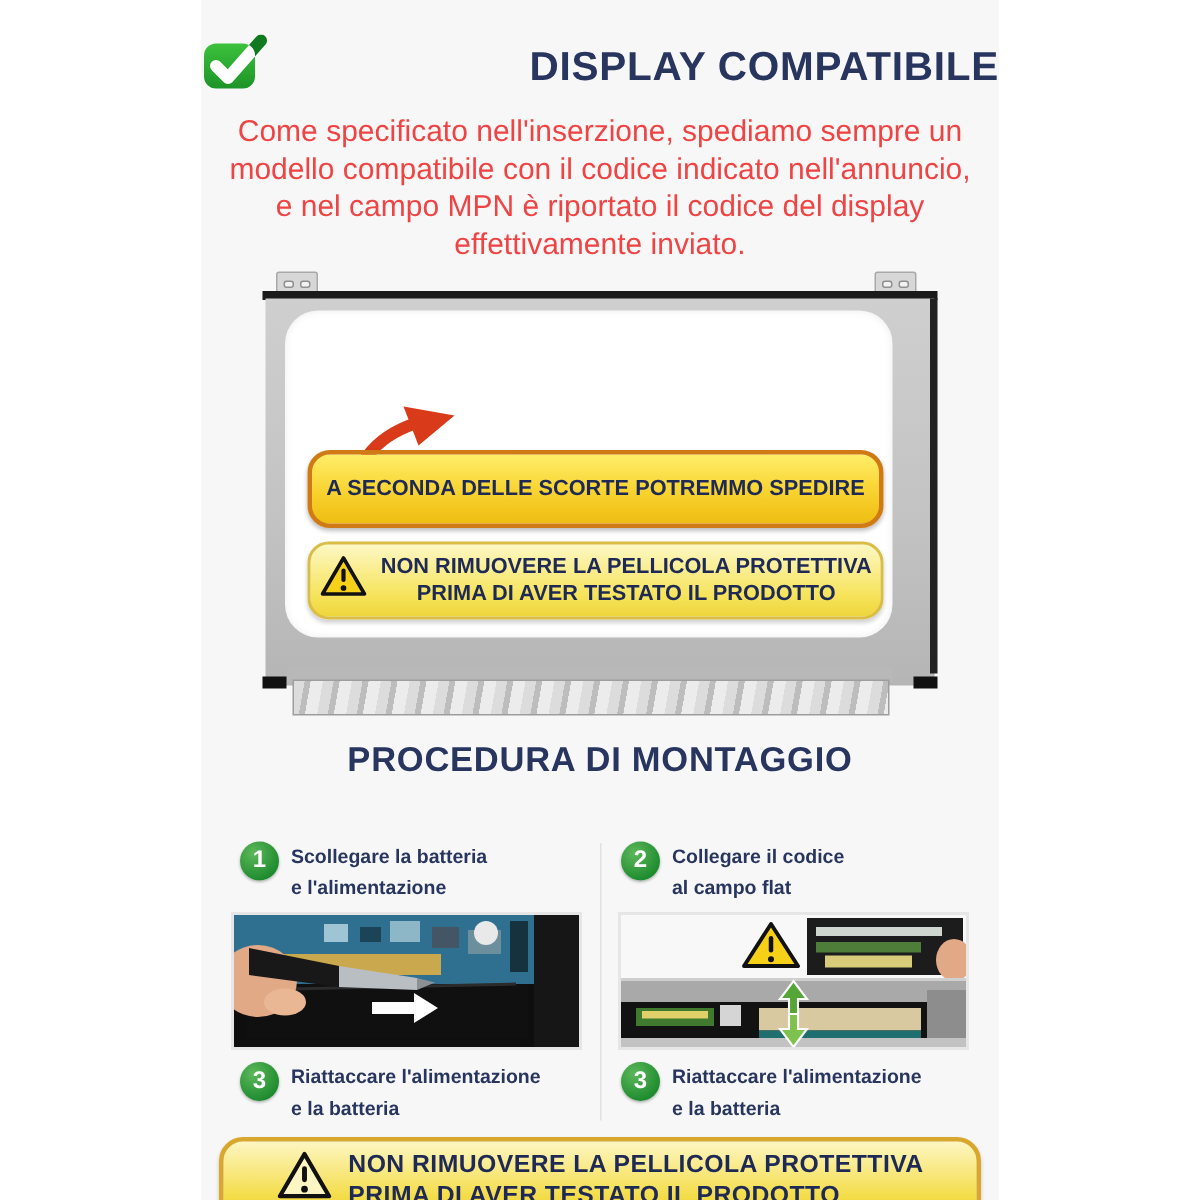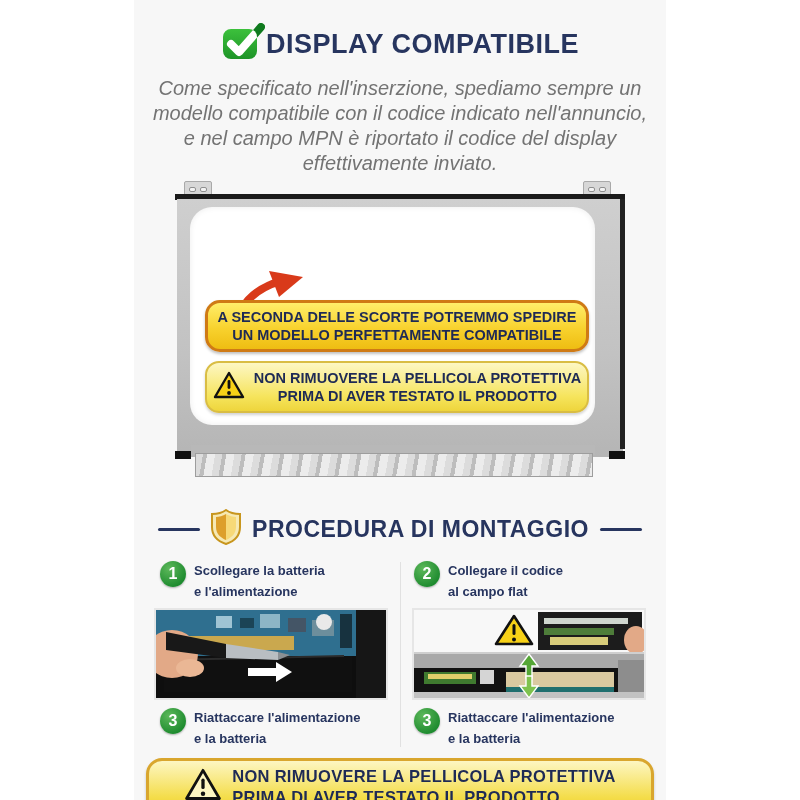--- a/index.html
+++ b/index.html
@@ -2,26 +2,26 @@
 <html><head>
 <meta charset="utf-8">
 <style>
   * { margin:0; padding:0; box-sizing:border-box; }
   html,body { width:800px; height:800px; overflow:hidden; background:#ffffff;
               font-family:"Liberation Sans", sans-serif; }
   .page { width:800px; height:800px; position:relative; background:#ffffff; }
   .card { width:532px; height:800px; margin:0 auto; background:#f7f7f7; padding-top:24px; }
 
   
-  .hdr { display:flex; align-items:center; justify-content:center; gap:1px; height:40px; }
+  .hdr { display:flex; align-items:center; justify-content:space-between; gap:1px; height:40px; }
   .hdr-title { font-size:27px; font-weight:bold; color:#27355f; letter-spacing:.5px; }
 
   
   .intro { width:502px; margin:12px auto 0; text-align:center; font-size:20px;
-           color:#737373; line-height:25px;font-style:italic; }
+           color:#ef4444; line-height:25px; }
 
   
   .panel { position:relative; width:450px; height:296px; margin:5px auto 0; }
   .bracket { position:absolute; top:0; width:28px; height:17px; background:#d7d7d7;
              border:1px solid #a9a9a9; border-radius:2px; display:flex; gap:4px;
              align-items:center; justify-content:center; }
   .bracket.bl { left:9px; } .bracket.br { right:14px; }
   .bracket i { width:7px; height:5px; background:#f2f2f2; border:1px solid #8f8f8f; border-radius:2px; }
   .panel-topbar { position:absolute; top:13px; left:0; right:0; height:6px; background:#1b1b1b; }
   .panel-body { position:absolute; top:18px; left:2px; right:2px; bottom:20px;
@@ -43,21 +43,21 @@
              display:flex; flex-direction:column; align-items:center; justify-content:center; }
   .banner1 span { font-size:14.5px; font-weight:bold; color:#1e2a55; line-height:18px; }
   .banner2 { position:absolute; left:30px; width:384px; top:180px; height:52px;
              background:linear-gradient(180deg,#fdf7c4,#f6e45c 70%,#eed53c);
              border:2px solid #d9bd44; border-radius:14px; box-shadow:0 2px 3px rgba(0,0,0,.18);
              display:flex; align-items:center; justify-content:center; gap:9px; }
   .banner2 .txt { display:flex; flex-direction:column; align-items:center; }
   .banner2 span { font-size:14.5px; font-weight:bold; color:#1e2a55; line-height:18px; }
 
   
-  .proc-hdr { display:flex; align-items:center; justify-content:center; gap:11px; margin-top:33px; height:38px; }
+  .proc-hdr { display:flex; align-items:center; justify-content:flex-end; gap:28px; margin-top:33px; height:38px;flex-direction:column; }
   .rule { height:3px; width:42px; background:#27355f; border-radius:2px; }
   .proc-title { font-size:23px; font-weight:bold; color:#27355f; letter-spacing:.5px; }
 
   
   .steps { position:relative; width:492px; margin:10px auto 0; }
   .steps::before { content:""; position:absolute; left:50%; top:4px; bottom:4px; width:1px; background:#e1e1e1; }
   .steps-row { display:grid; grid-template-columns:246px 246px; }
   .step { display:flex; gap:8px; padding:2px 4px 2px 6px; align-items:flex-start; }
   .step.right { padding-left:14px; }
   .badge { flex:0 0 auto; width:26px; height:26px; border-radius:50%; margin-top:1px;
@@ -127,21 +127,20 @@
 
     <span class="arrow-red">
       <svg width="86" height="66" viewBox="0 0 86 66">
         <path d="M12 62 C 14 38, 30 20, 58 12" fill="none" stroke="#d93a1a" stroke-width="8" stroke-linecap="round"></path>
         <path d="M46 2 L80 8 L56 28 Z" fill="#d93a1a"></path>
       </svg>
     </span>
 
     <div class="banner1">
       <span>A SECONDA DELLE SCORTE POTREMMO SPEDIRE</span>
-      <span>UN MODELLO PERFETTAMENTE COMPATIBILE</span>
     </div>
 
     <div class="banner2">
       <span>
         <svg width="32" height="29" viewBox="0 0 32 29">
           <path d="M16 2 L30 26 L2 26 Z" fill="#f7d117" stroke="#111" stroke-width="2.4" stroke-linejoin="round"></path>
           <rect x="14.6" y="9" width="2.8" height="9" rx="1.4" fill="#111"></rect>
           <circle cx="16" cy="22" r="1.9" fill="#111"></circle>
         </svg>
       </span>

